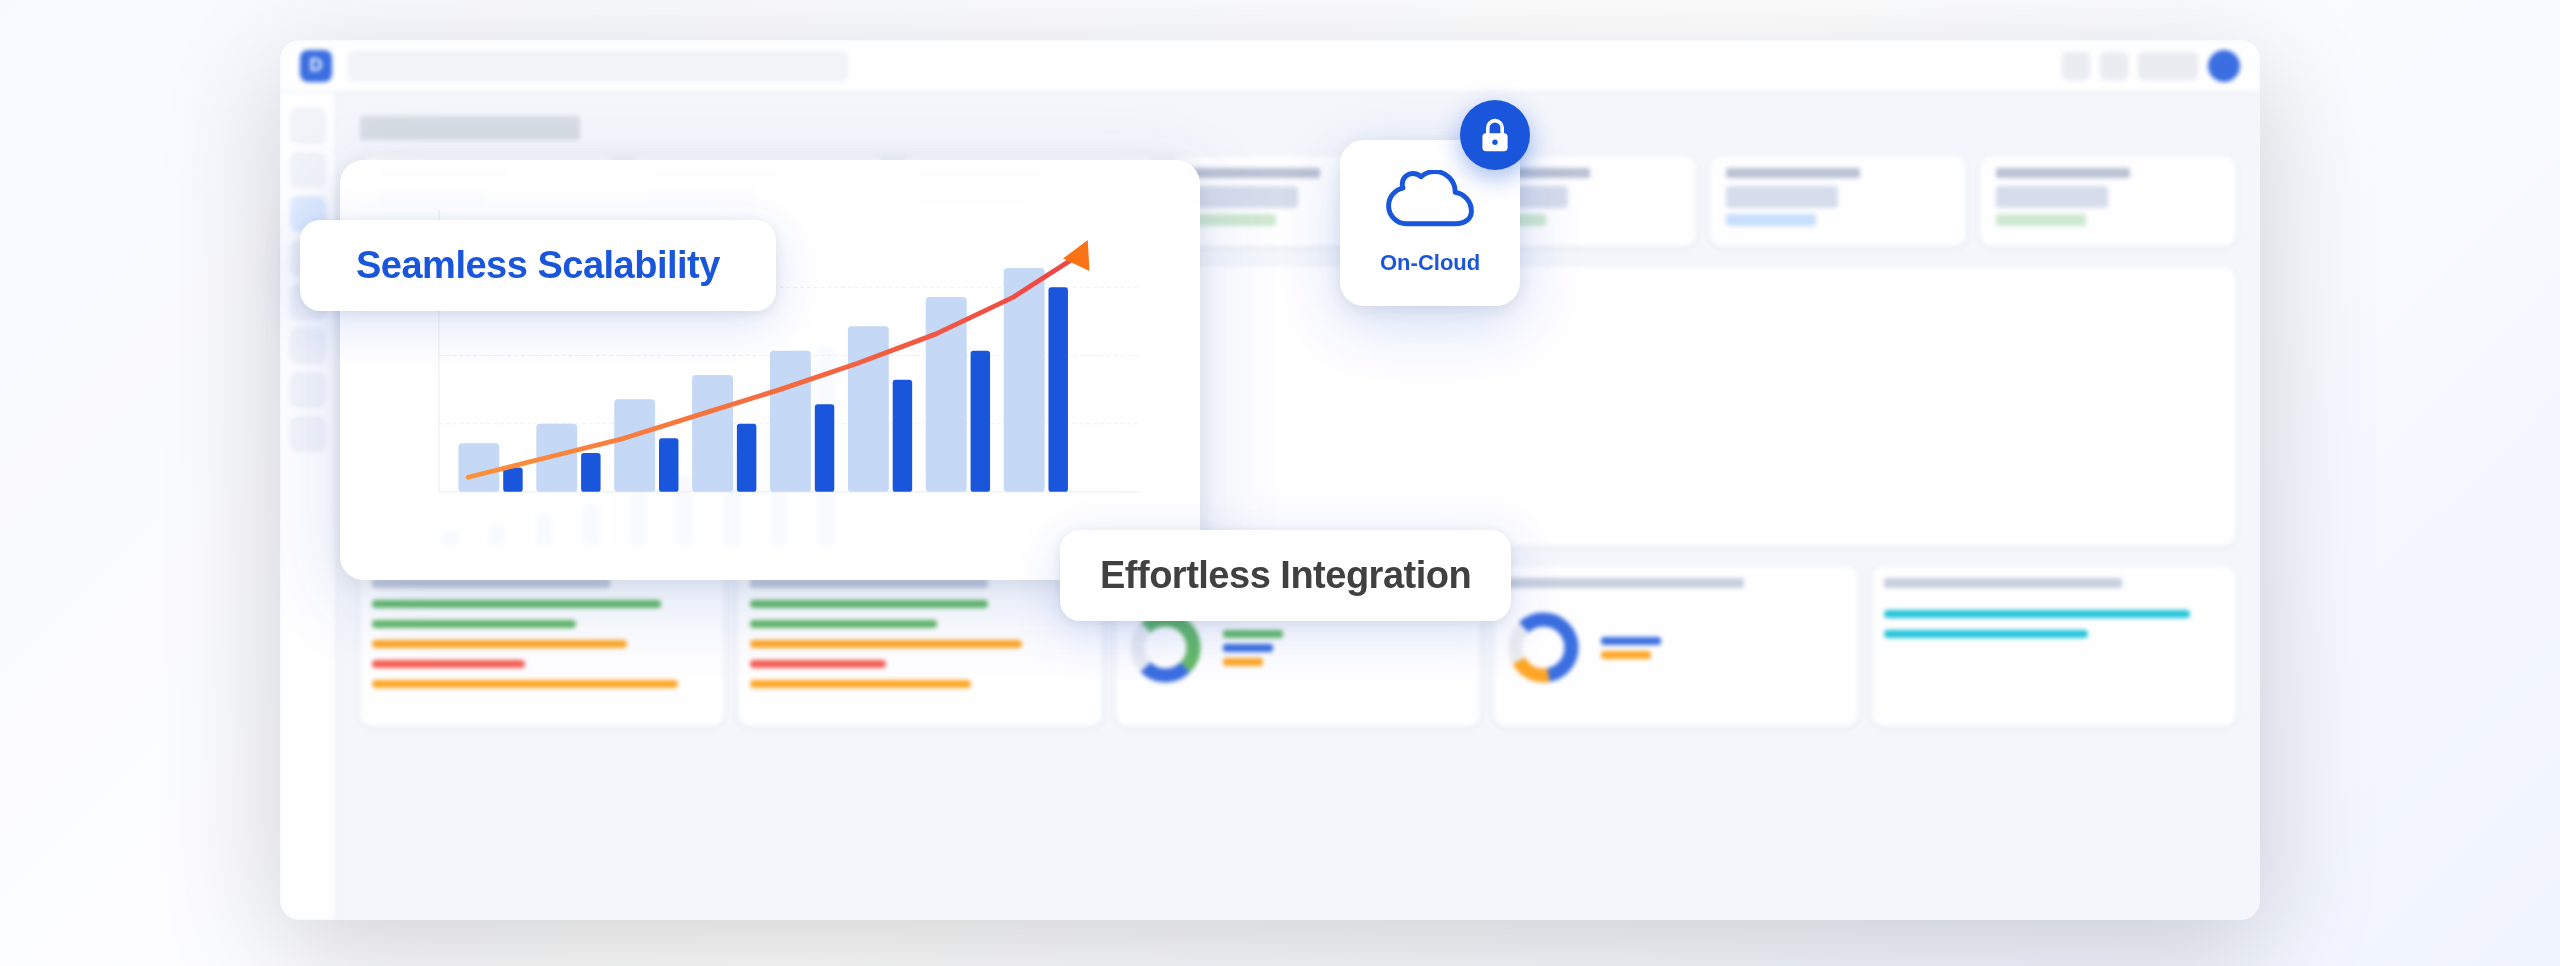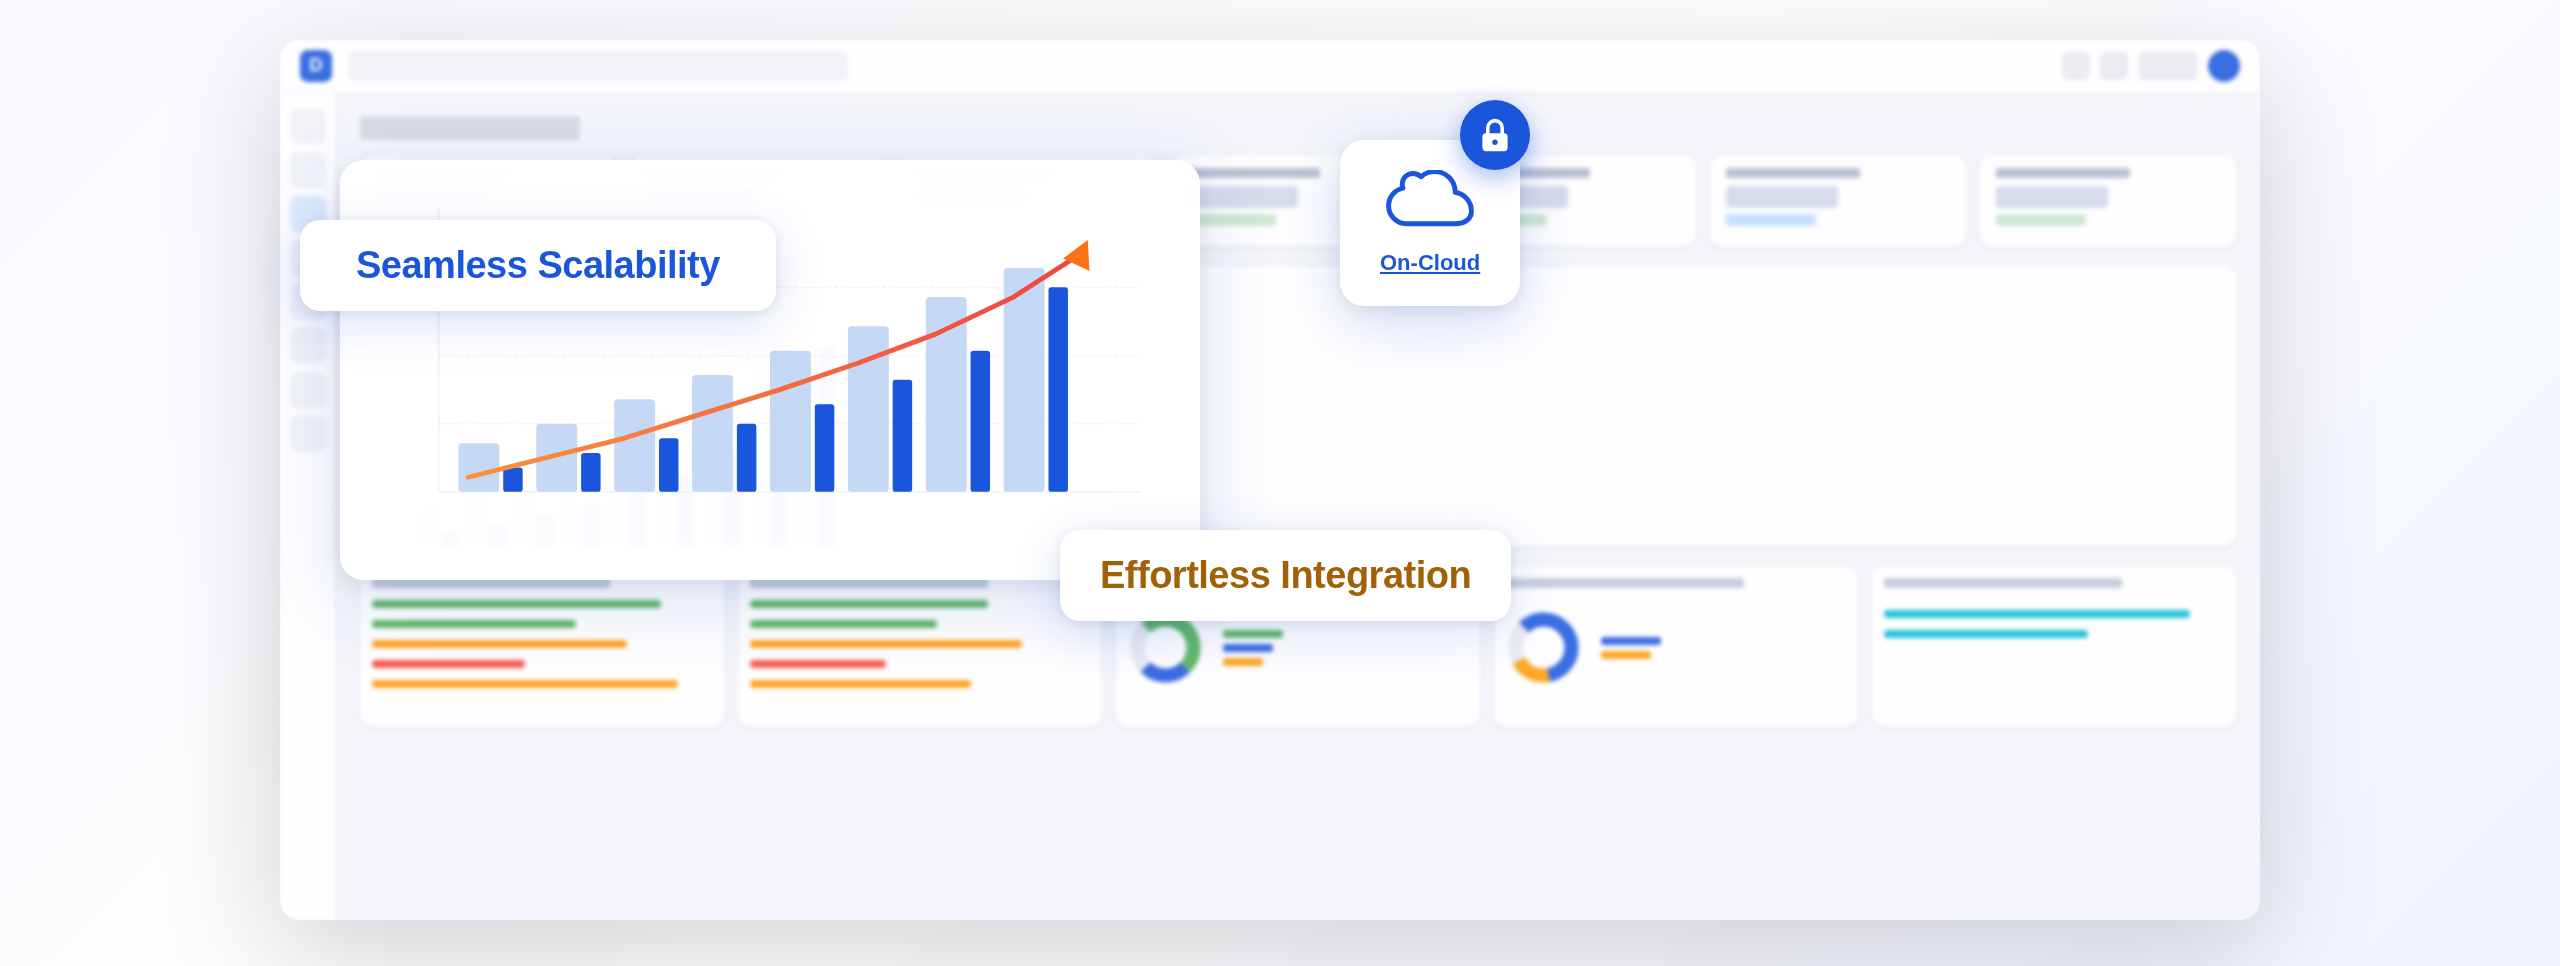--- a/index.html
+++ b/index.html
@@ -275,21 +275,21 @@
       background: white;
       border-radius: 20px;
       box-shadow: 0 12px 50px rgba(0,60,200,0.15), 0 2px 12px rgba(0,0,0,0.08);
       padding: 24px 40px;
       z-index: 20;
     }
 
     .callout-integration-text {
       font-size: 38px;
       font-weight: 800;
-      color: #a16207;
+      color: #404040;
       white-space: nowrap;
       letter-spacing: -0.5px;
     }
 
     
     .cloud-card {
       position: absolute;
       left: 1340px;
       top: 140px;
       background: white;
@@ -305,21 +305,20 @@
 
     .cloud-icon-svg {
       width: 90px;
       height: 68px;
     }
 
     .cloud-label {
       font-size: 22px;
       font-weight: 700;
       color: #1a56db;
-      text-decoration: underline;
     }
 
     
     .lock-badge {
       position: absolute;
       left: 1460px;
       top: 100px;
       width: 70px;
       height: 70px;
       background: #1a56db;

